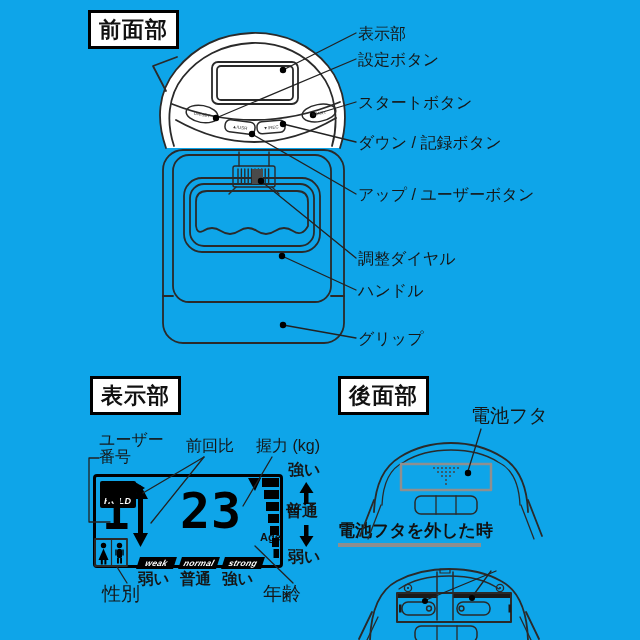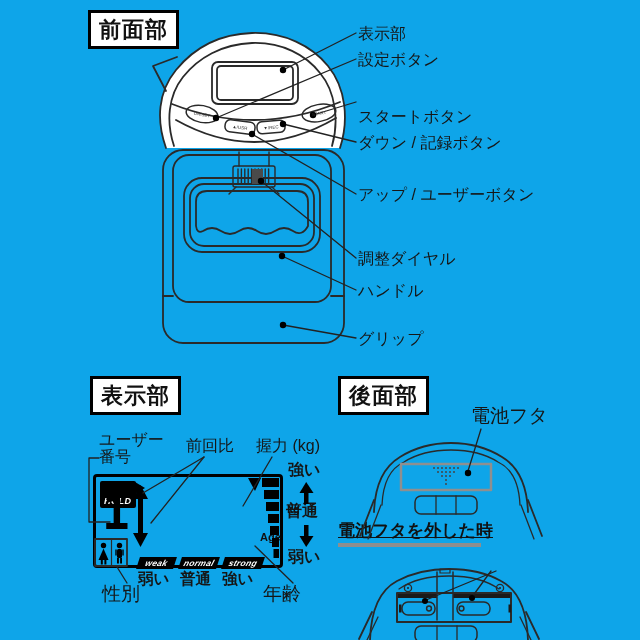--- a/index.html
+++ b/index.html
@@ -36,21 +36,21 @@
 <body>
 
 <div class="page">
 
   <div class="titlebox" style="left:88px;top:10px;">前面部</div>
   <div class="titlebox" style="left:90px;top:376px;">表示部</div>
   <div class="titlebox" style="left:338px;top:376px;">後面部</div>
 
   <div class="lbl" style="left:358px;top:24px;">表示部</div>
   <div class="lbl" style="left:358px;top:50px;">設定ボタン</div>
-  <div class="lbl" style="left:358px;top:107px;">スタートボタン</div>
+  <div class="lbl" style="left:358px;top:93px;">スタートボタン</div>
   <div class="lbl" style="left:358px;top:133px;">ダウン / 記録ボタン</div>
   <div class="lbl" style="left:358px;top:249px;">調整ダイヤル</div>
   <div class="lbl" style="left:358px;top:185px;">アップ / ユーザーボタン</div>
   <div class="lbl" style="left:358px;top:281px;">ハンドル</div>
   <div class="lbl" style="left:358px;top:329px;">グリップ</div>
 
   <div class="lbl" style="left:99px;top:431px;line-height:17px;">
     <span>ユーザー</span><br>
     <span>番号</span>
   </div>
@@ -61,27 +61,28 @@
 
   <div class="lbl mini" style="left:138px;top:569px;">弱い</div>
   <div class="lbl mini" style="left:180px;top:569px;">普通</div>
   <div class="lbl mini" style="left:222px;top:569px;">強い</div>
 
   <div class="lbl scale" style="left:288px;top:460px;">強い</div>
   <div class="lbl scale" style="left:286px;top:501px;">普通</div>
   <div class="lbl scale" style="left:288px;top:547px;">弱い</div>
 
   <div class="lbl big" style="left:471px;top:406px;">電池フタ</div>
-  <div class="heading" style="left:338px;top:519px;text-decoration:underline;">電池フタを外した時</div>
+  <div class="heading" style="left:338px;top:519px;">電池フタを外した時</div>
   <div class="underbar" style="left:338px;top:543px;width:143px;"></div>
 
   <div class="lcd">
     <span class="hold">HOLD</span>
     <span class="hold-arrow"></span>
     <span class="seg7 d1">1</span>
+    <span class="seg7 d23">23</span>
     <span class="unit">kg</span>
     <span class="agel">Age</span>
     <span class="segbadge bw">weak</span>
     <span class="segbadge bn">normal</span>
     <span class="segbadge bs">strong</span>
   </div>
 
   <svg class="art" width="640" height="640" viewBox="0 0 640 640">
     <g stroke="#2a2a2a" fill="none" stroke-width="1.8" stroke-linecap="round" stroke-linejoin="round">
 

